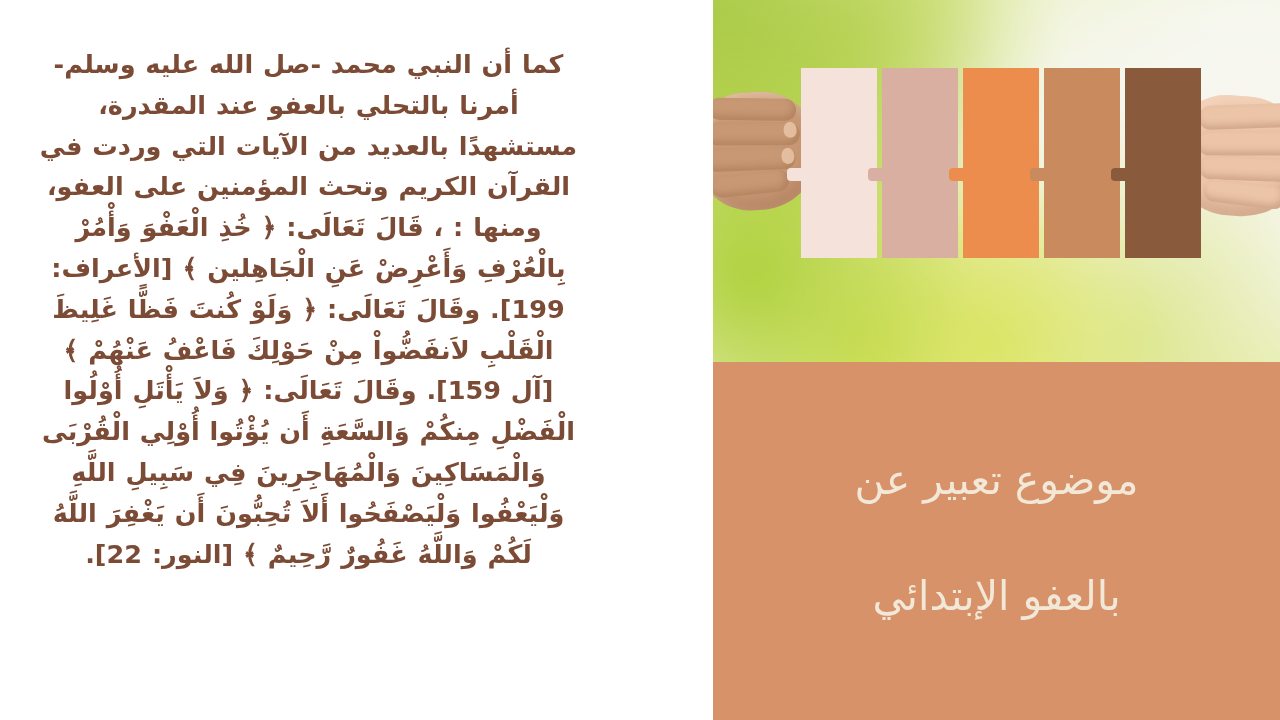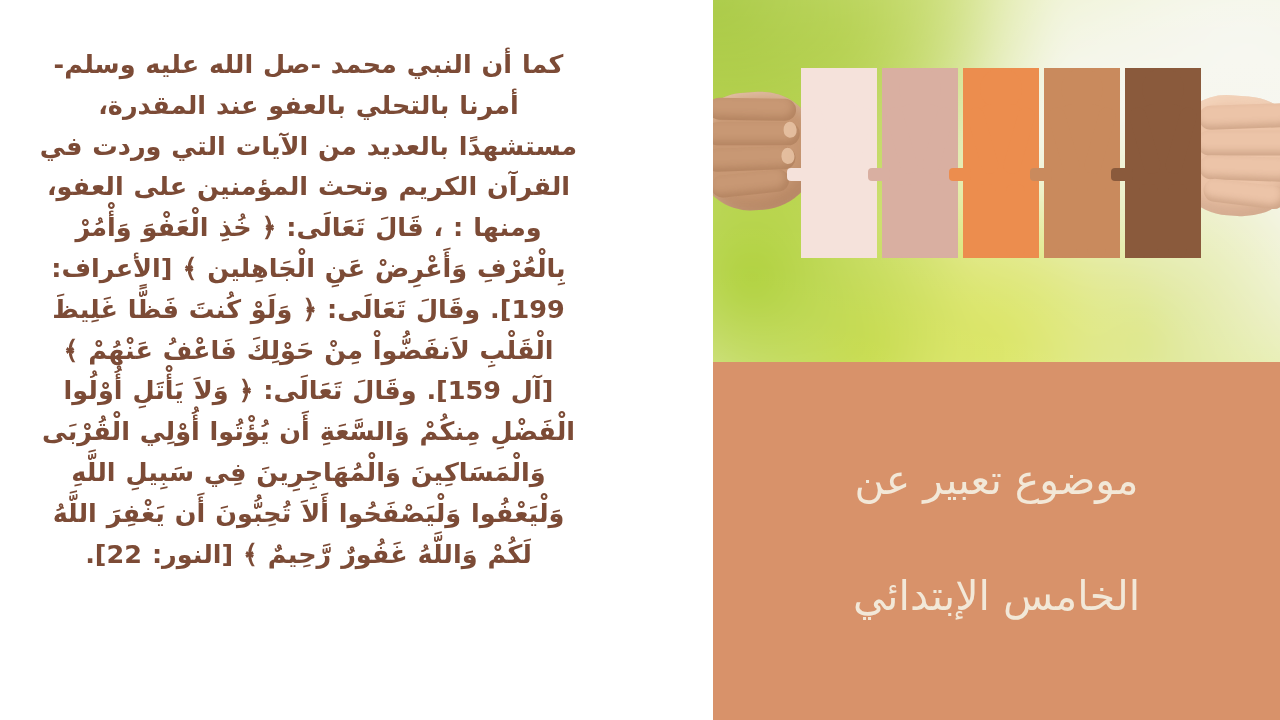--- a/index.html
+++ b/index.html
@@ -311,18 +311,18 @@
           <div class="link lk"></div>
         </div>
 
       </div>
     </div>
 
     <div class="title-panel">
       <h1 class="slide-title">
         <span>موضوع تعبير عن</span><br>
         <br>
-        <span>الخامس الإبتدائي</span>
+        <span>بالعفو الإبتدائي</span>
       </h1>
     </div>
 
   </div>
 </div>
 
 </body></html>

